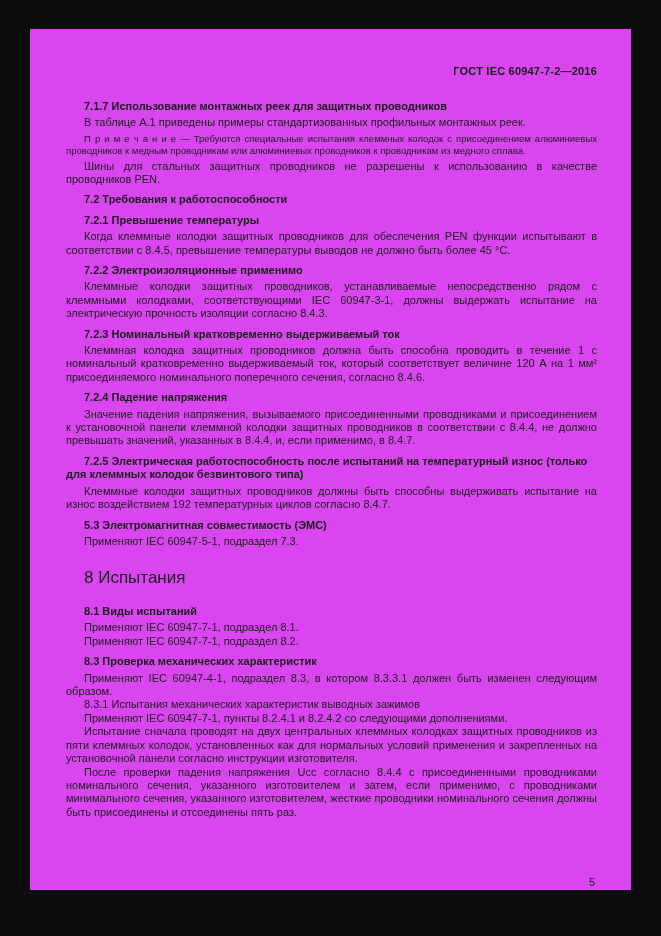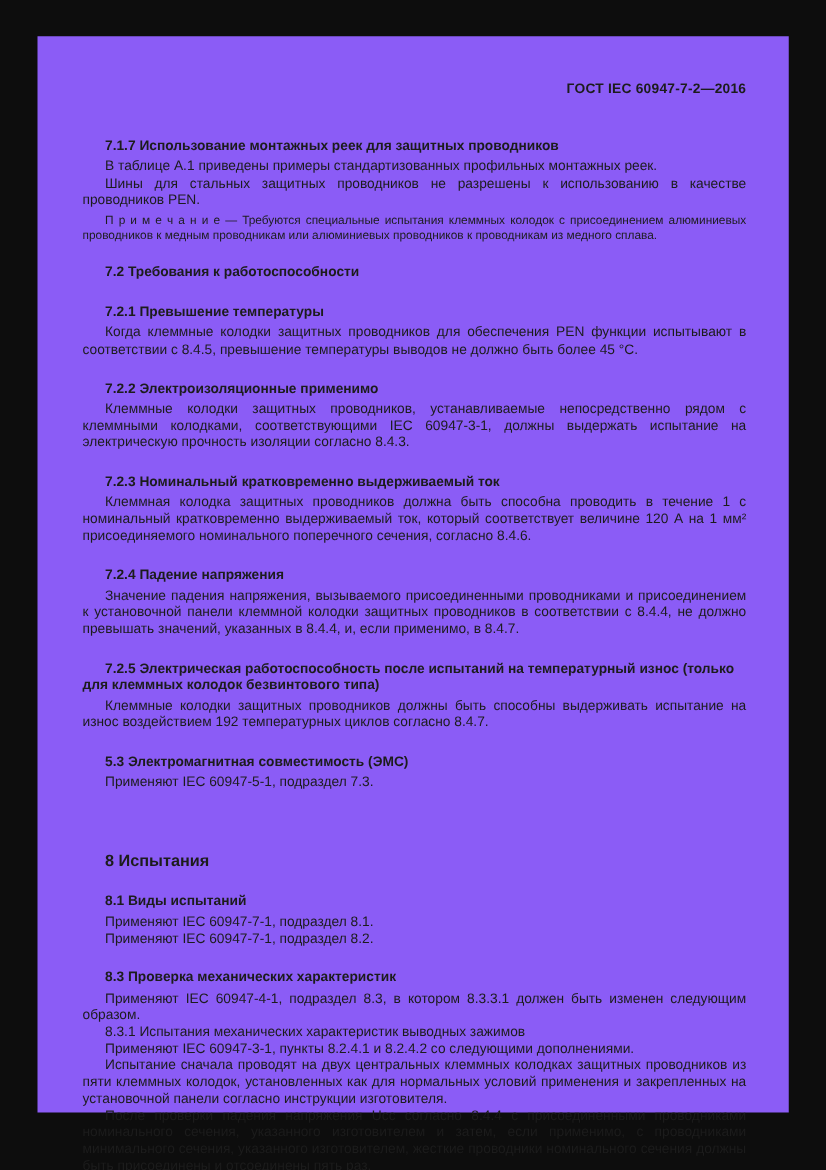--- a/index.html
+++ b/index.html
@@ -12,21 +12,21 @@
     background: #0d0d0d;
     font-family: "Liberation Sans", "DejaVu Sans", sans-serif;
     overflow: hidden;
   }
   .page {
     position: absolute;
     left: 30px;
     top: 29px;
     width: 601px;
     height: 861px;
-    background: #8b5cf6;
+    background: #d946ef;
     color: #1c1c1c;
     box-sizing: border-box;
     padding: 36px 34px 2px 36px;
     display: flex;
     flex-direction: column;
   }
   .page-header {
     text-align: right;
     font-weight: bold;
     font-size: 11px;
@@ -40,28 +40,28 @@
   }
   .para { margin: 0; }
   .p {
     text-align: justify;
     text-indent: 18px;
   }
   .h3 {
     font-weight: bold;
     text-indent: 18px;
     text-align: left;
-    margin-top: 18px;
+    margin-top: 7px;
     margin-bottom: 3px;
   }
   .h1 {
-    font-weight: bold;
-    font-size: 13px;
+    font-weight: normal;
+    font-size: 17px;
     text-indent: 18px;
-    margin-top: 48px;
+    margin-top: 20px;
     margin-bottom: 16px;
   }
   .note {
     font-size: 9.5px;
     line-height: 1.25;
     text-align: justify;
     text-indent: 18px;
     margin-top: 3px;
     margin-bottom: 3px;
   }
@@ -73,41 +73,41 @@
 </style>
 </head>
 <body>
 
 <div class="page">
   <div class="page-header">ГОСТ  IEC  60947-7-2—2016</div>
 
   <div class="doc-content">
       <div class="para h3">7.1.7  Использование монтажных реек для защитных проводников</div>
       <div class="para p">В таблице А.1 приведены примеры стандартизованных профильных монтажных реек.</div>
+      <div class="para note">П р и м е ч а н и е — Требуются специальные испытания клеммных колодок с присоединением алюминиевых проводников к медным проводникам или алюминиевых проводников к проводникам из медного сплава.</div>
       <div class="para p">Шины для стальных защитных проводников не разрешены к использованию в качестве проводников PEN.</div>
-      <div class="para note">П р и м е ч а н и е — Требуются специальные испытания клеммных колодок с присоединением алюминиевых проводников к медным проводникам или алюминиевых проводников к проводникам из медного сплава.</div>
       <div class="para h3">7.2  Требования к работоспособности</div>
       <div class="para h3">7.2.1  Превышение температуры</div>
       <div class="para p">Когда клеммные колодки защитных проводников для обеспечения PEN функции испытывают в соответствии с 8.4.5, превышение температуры выводов не должно быть более 45 °С.</div>
       <div class="para h3">7.2.2  Электроизоляционные применимо</div>
       <div class="para p">Клеммные колодки защитных проводников, устанавливаемые непосредственно рядом с клеммными колодками, соответствующими IEC 60947-3-1, должны выдержать испытание на электрическую прочность изоляции согласно 8.4.3.</div>
       <div class="para h3">7.2.3  Номинальный кратковременно выдерживаемый ток</div>
       <div class="para p">Клеммная колодка защитных проводников должна быть способна проводить в течение 1 с номинальный кратковременно выдерживаемый ток, который соответствует величине 120 А на 1 мм² присоединяемого номинального поперечного сечения, согласно 8.4.6.</div>
       <div class="para h3">7.2.4  Падение напряжения</div>
       <div class="para p">Значение падения напряжения, вызываемого присоединенными проводниками и присоединением к установочной панели клеммной колодки защитных проводников в соответствии с 8.4.4, не должно превышать значений, указанных в 8.4.4, и, если применимо, в 8.4.7.</div>
       <div class="para h3">7.2.5  Электрическая работоспособность после испытаний на температурный износ (только для клеммных колодок безвинтового типа)</div>
       <div class="para p">Клеммные колодки защитных проводников должны быть способны выдерживать испытание на износ воздействием 192 температурных циклов согласно 8.4.7.</div>
       <div class="para h3">5.3  Электромагнитная совместимость (ЭМС)</div>
       <div class="para p">Применяют IEC 60947-5-1, подраздел 7.3.</div>
       <div class="para h1">8  Испытания</div>
       <div class="para h3">8.1  Виды испытаний</div>
       <div class="para p">Применяют IEC 60947-7-1, подраздел 8.1.</div>
       <div class="para p">Применяют IEC 60947-7-1, подраздел 8.2.</div>
       <div class="para h3">8.3  Проверка механических характеристик</div>
       <div class="para p">Применяют IEC 60947-4-1, подраздел 8.3, в котором 8.3.3.1 должен быть изменен следующим образом.</div>
       <div class="para p">8.3.1  Испытания механических характеристик выводных зажимов</div>
-      <div class="para p">Применяют IEC 60947-3-1, пункты 8.2.4.1 и 8.2.4.2 со следующими дополнениями.</div>
+      <div class="para p">Применяют IEC 60947-7-1, пункты 8.2.4.1 и 8.2.4.2 со следующими дополнениями.</div>
       <div class="para p">Испытание сначала проводят на двух центральных клеммных колодках защитных проводников из пяти клеммных колодок, установленных как для нормальных условий применения и закрепленных на установочной панели согласно инструкции изготовителя.</div>
       <div class="para p">После проверки падения напряжения Uсс согласно 8.4.4 с присоединенными проводниками номинального сечения, указанного изготовителем и затем, если применимо, с проводниками минимального сечения, указанного изготовителем, жесткие проводники номинального сечения должны быть присоединены и отсоединены пять раз.</div>
     </div>
 
   <div class="page-footer">5</div>
 </div>
 
 </body></html>

